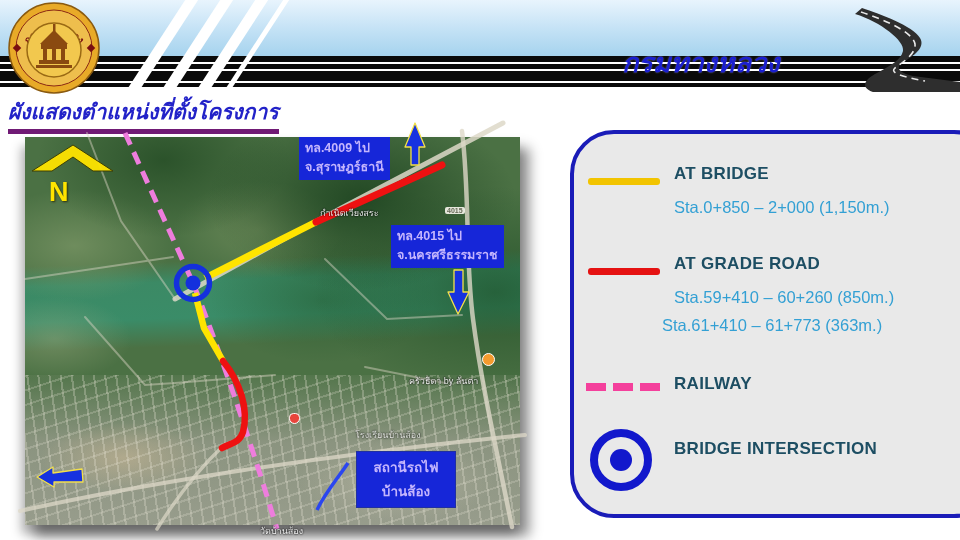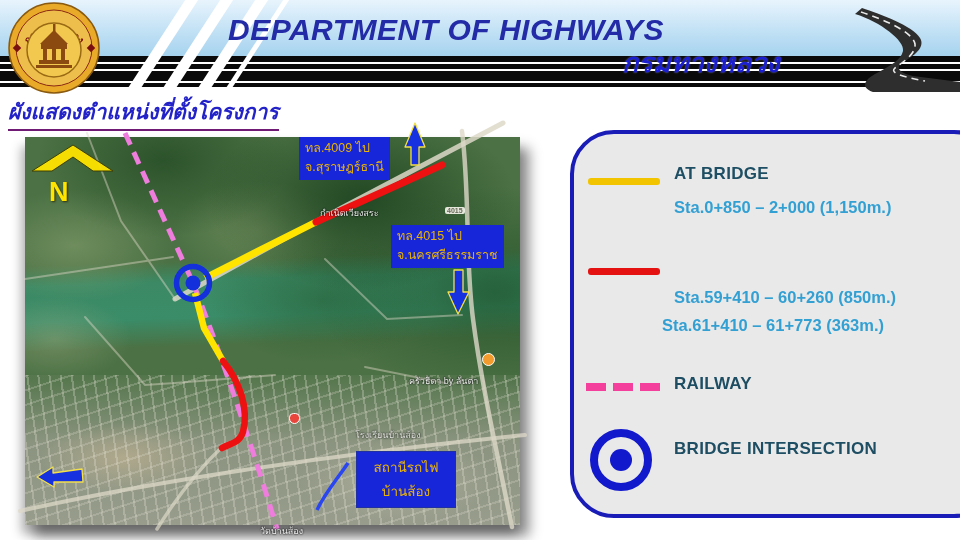--- a/index.html
+++ b/index.html
@@ -16,43 +16,43 @@
   .sl1{left:128px;width:13px}.sl2{left:163px;width:13px}.sl3{left:198px;width:13px}.sl4{left:226px;width:6px}
   .title-en{position:absolute;left:228px;top:13px;font-size:30px;font-weight:bold;font-style:italic;
             color:var(--accent-blue,#232ba6);letter-spacing:.5px;z-index:6;}
   .title-th-sub{position:absolute;left:622px;top:41px;font-size:27px;font-weight:bold;font-style:italic;
             color:var(--thai-blue,#1b1fd0);z-index:6;text-shadow:0 0 2px rgba(255,255,255,.4);}
   .seal{position:absolute;left:8px;top:2px;z-index:7;}
   .road-graphic{position:absolute;left:825px;top:2px;z-index:6;}
 
   
   .page-title{position:absolute;left:8px;top:95px;font-size:21px;font-weight:bold;font-style:italic;
-              color:#2222c8;border-bottom:2px solid #701a75;padding-bottom:1px;z-index:2;}
+              color:#2222c8;border-bottom:5px solid #701a75;padding-bottom:1px;z-index:2;}
 
   
   .map{position:absolute;left:25px;top:137px;width:495px;height:388px;background:#4b7144;
        box-shadow:9px 11px 12px rgba(0,0,0,.45),-4px 9px 10px rgba(0,0,0,.28);}
   .map-bg{position:absolute;inset:0;background-image:
     radial-gradient(220px 130px at 68% 16%,rgba(24,62,28,.8),transparent 70%),
     radial-gradient(260px 150px at 95% 40%,rgba(28,76,36,.65),transparent 70%),
     radial-gradient(180px 110px at 28% 6%,rgba(30,70,32,.7),transparent 70%),
     radial-gradient(140px 80px at 10% 28%,rgba(146,168,118,.5),transparent 70%),
     radial-gradient(120px 70px at 47% 24%,rgba(138,160,108,.45),transparent 70%),
     radial-gradient(110px 60px at 6% 52%,rgba(165,178,136,.4),transparent 70%),
     radial-gradient(160px 90px at 60% 42%,rgba(34,86,44,.5),transparent 70%),
     linear-gradient(178deg,transparent 32%,rgba(47,158,128,.55) 37%,rgba(47,158,128,.6) 46%,transparent 53%);}
   .map-urban{position:absolute;left:0;bottom:0;width:100%;height:150px;background-image:
     repeating-linear-gradient(82deg,rgba(236,232,218,.28) 0 2px,transparent 2px 11px),
     repeating-linear-gradient(-18deg,rgba(236,232,218,.22) 0 2px,transparent 2px 14px),
     radial-gradient(120px 50px at 20% 55%,rgba(205,185,150,.55),transparent 70%),
     radial-gradient(140px 60px at 75% 70%,rgba(200,195,175,.5),transparent 70%),
     linear-gradient(180deg,rgba(146,152,132,.12),rgba(150,154,138,.85) 45%,rgba(158,160,146,.92));}
   .map-svg{position:absolute;left:0;top:0;overflow:visible;z-index:2;}
-  .map-label{position:absolute;z-index:3;background:var(--label-box-blue,#1626d8);color:#eab308;
-             font-weight:normal;font-size:12.5px;line-height:1.5;padding:2px 6px 3px;white-space:nowrap;}
+  .map-label{position:absolute;z-index:3;background:var(--label-box-blue,#1626d8);color:#c4b5fd;
+             font-weight:bold;font-size:12.5px;line-height:1.5;padding:2px 6px 3px;white-space:nowrap;}
   .lbl-4009{left:274px;top:0}
   .lbl-4015{left:366px;top:88px}
   .lbl-phet{left:57px;top:324px}
   .lbl-station{left:331px;top:314px;width:86px;text-align:center;font-size:13.5px;line-height:1.75;
                padding:4px 6px;border:1px solid #2030a0;}
   .north-n{position:absolute;left:24px;top:40px;z-index:3;color:#ffe400;font-size:27px;font-weight:bold;
            text-shadow:1px 1px 2px rgba(40,40,0,.85);}
   .glabel{position:absolute;z-index:3;color:#fff;font-size:9px;white-space:nowrap;opacity:.9;
           text-shadow:0 0 2px #000,0 0 2px #000;margin-top:23px;}
   .g1{left:295px;top:46px}.g2{left:384px;top:214px}.g3{left:330px;top:268px;opacity:.7}.g4{left:235px;top:364px}
@@ -61,21 +61,21 @@
   .poi{position:absolute;z-index:3;border-radius:50%;}
   .poi1{left:457px;top:216px;width:11px;height:11px;background:#f49b2e;border:1.5px solid #fff;}
   .poi2{left:264px;top:276px;width:9px;height:9px;background:#e8453c;border:1px solid #fff;
         border-radius:40% 40% 50% 50%;}
 
   
   .legend{position:absolute;left:570px;top:130px;width:428px;height:388px;box-sizing:border-box;
           border:4px solid var(--legend-border-blue,#1a1cb8);border-radius:44px;background:#e9e9e9;z-index:1;}
   .leg-head{position:absolute;font-size:17px;font-weight:bold;color:var(--legend-heading,#1d4e63);
             letter-spacing:.3px;white-space:nowrap;}
-  .leg-sta{position:absolute;font-size:16.5px;font-weight:bold;color:var(--legend-sta,#33a0d4);white-space:nowrap;text-align:center;}
+  .leg-sta{position:absolute;font-size:16.5px;font-weight:normal;color:var(--legend-sta,#33a0d4);white-space:nowrap;text-align:center;}
   .lg0{left:100px;top:30px}.ld00{left:100px;top:64px}
   .lg1{left:100px;top:120px}.ld10{left:100px;top:154px}.ld11{left:88px;top:182px}
   .lg2{left:100px;top:240px}.lg3{left:100px;top:305px}
   .sw{position:absolute;left:14px;width:72px;height:7px;border-radius:3px;}
   .swb{top:44px;background:var(--bridge-yellow,#f2c400)}
   .swr{top:134px;background:var(--road-red,#e51212)}
   .dashes{position:absolute;left:12px;top:249px;display:flex;gap:7px;}
   .dash{width:20px;height:8px;background:var(--railway-pink,#f4409c);}
   .ring{position:absolute;left:16px;top:295px;width:46px;height:46px;border:8px solid #1218cc;
         border-radius:50%;display:flex;align-items:center;justify-content:center;}
@@ -113,21 +113,20 @@
       <path d="M46,28 L60,42 L32,42 Z"></path>
       <rect x="33" y="42" width="26" height="5"></rect>
       <rect x="35" y="47" width="4" height="11"></rect>
         <rect x="44" y="47" width="4" height="11"></rect>
         <rect x="53" y="47" width="4" height="11"></rect>
       <rect x="31" y="58" width="30" height="4"></rect>
       <rect x="28" y="63" width="36" height="3"></rect>
     </g>
   </svg>
 
-  <div class="title-en">DEPARTMENT OF HIGHWAYS</div>
   <div class="title-th-sub">กรมทางหลวง</div>
 
   <svg class="road-graphic" width="135" height="90" viewBox="0 0 135 90">
     <path d="M37,6 C55,12 88,24 95,36 C100,44 92,52 80,59 C70,65 72,70 88,74 L135,80 L135,90 L48,90 C36,86 38,78 52,71 C66,63 76,58 78,49 C80,39 56,20 30,12 Z" fill="#2e2e2e"></path>
     <path d="M36,10 C60,18 88,30 90,42 C91,52 78,60 70,66 C64,71 78,75 100,79" fill="none" stroke="#fff" stroke-width="1.6" stroke-dasharray="7 5" opacity=".9"></path>
   </svg>
 
   <div class="page-title">ผังแสดงตำแหน่งที่ตั้งโครงการ</div>
 
   <div class="map">
@@ -183,20 +182,21 @@
     <div class="poi poi1"></div>
     <div class="poi poi2"></div>
   </div>
 
   <div class="legend">
     <div class="sw swb"></div>
     <div class="leg-head lg0">AT BRIDGE</div>
     <div class="leg-sta ld00">Sta.0+850 – 2+000  (1,150m.)</div>
 
     <div class="sw swr"></div>
+    <div class="leg-head lg1">AT GRADE ROAD</div>
     <div class="leg-sta ld10">Sta.59+410 – 60+260  (850m.)</div>
     <div class="leg-sta ld11">Sta.61+410 – 61+773  (363m.)</div>
 
     <div class="dashes">
       <div class="dash"></div>
       <div class="dash"></div>
       <div class="dash"></div>
     </div>
     <div class="leg-head lg2">RAILWAY</div>
 

